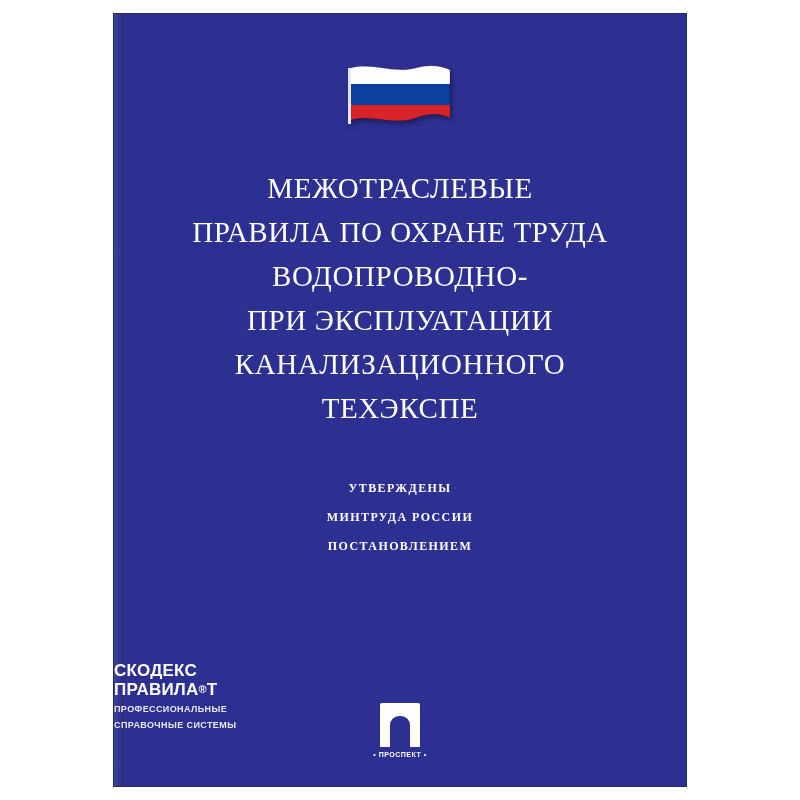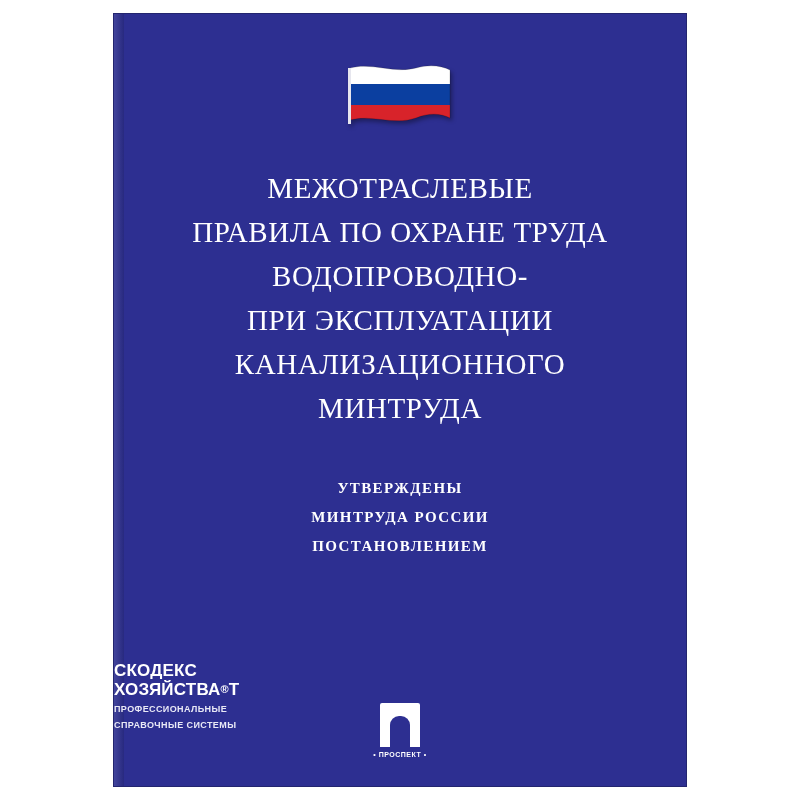--- a/index.html
+++ b/index.html
@@ -84,21 +84,21 @@
     position: absolute;
     left: 34px;
     right: 34px;
     top: 460px;
     text-align: center;
     color: #ffffff;
   }
   .subtitle-line {
     font-family: "Liberation Serif", serif;
     font-weight: bold;
-    font-size: 15px;
+    font-size: 12px;
     letter-spacing: 1.4px;
     line-height: 29px;
     white-space: nowrap;
   }
 
   
   .kodeks-logo {
     position: absolute;
     left: 0;
     right: 0;
@@ -191,35 +191,35 @@
         </svg>
       </div>
     </div>
 
     <div class="title-block">
       <div class="title-line">МЕЖОТРАСЛЕВЫЕ</div>
       <div class="title-line">ПРАВИЛА ПО ОХРАНЕ ТРУДА</div>
       <div class="title-line">ВОДОПРОВОДНО-</div>
       <div class="title-line">ПРИ ЭКСПЛУАТАЦИИ</div>
       <div class="title-line">КАНАЛИЗАЦИОННОГО</div>
-      <div class="title-line">МИНТРУДА</div>
+      <div class="title-line">ТЕХЭКСПЕ</div>
     </div>
 
     <div class="subtitle-block">
       <div class="subtitle-line">УТВЕРЖДЕНЫ</div>
       <div class="subtitle-line">МИНТРУДА РОССИИ</div>
       <div class="subtitle-line">ПОСТАНОВЛЕНИЕМ</div>
     </div>
 
     <div class="kodeks-logo">
       <div class="kodeks-row">
         <span>C</span><span>КОДЕКС</span>
       </div>
       <div class="kodeks-row">
-        <span>ХОЗЯЙСТВА</span><span class="reg">®</span><span>Т</span>
+        <span>ПРАВИЛА</span><span class="reg">®</span><span>Т</span>
       </div>
       <div class="kodeks-sub">ПРОФЕССИОНАЛЬНЫЕ</div>
       <div class="kodeks-sub">СПРАВОЧНЫЕ СИСТЕМЫ</div>
     </div>
 
     <div class="publisher">
       <div class="publisher-mark">
         <div class="arch"></div>
       </div>
       <div class="publisher-name">• ПРОСПЕКТ •</div>

